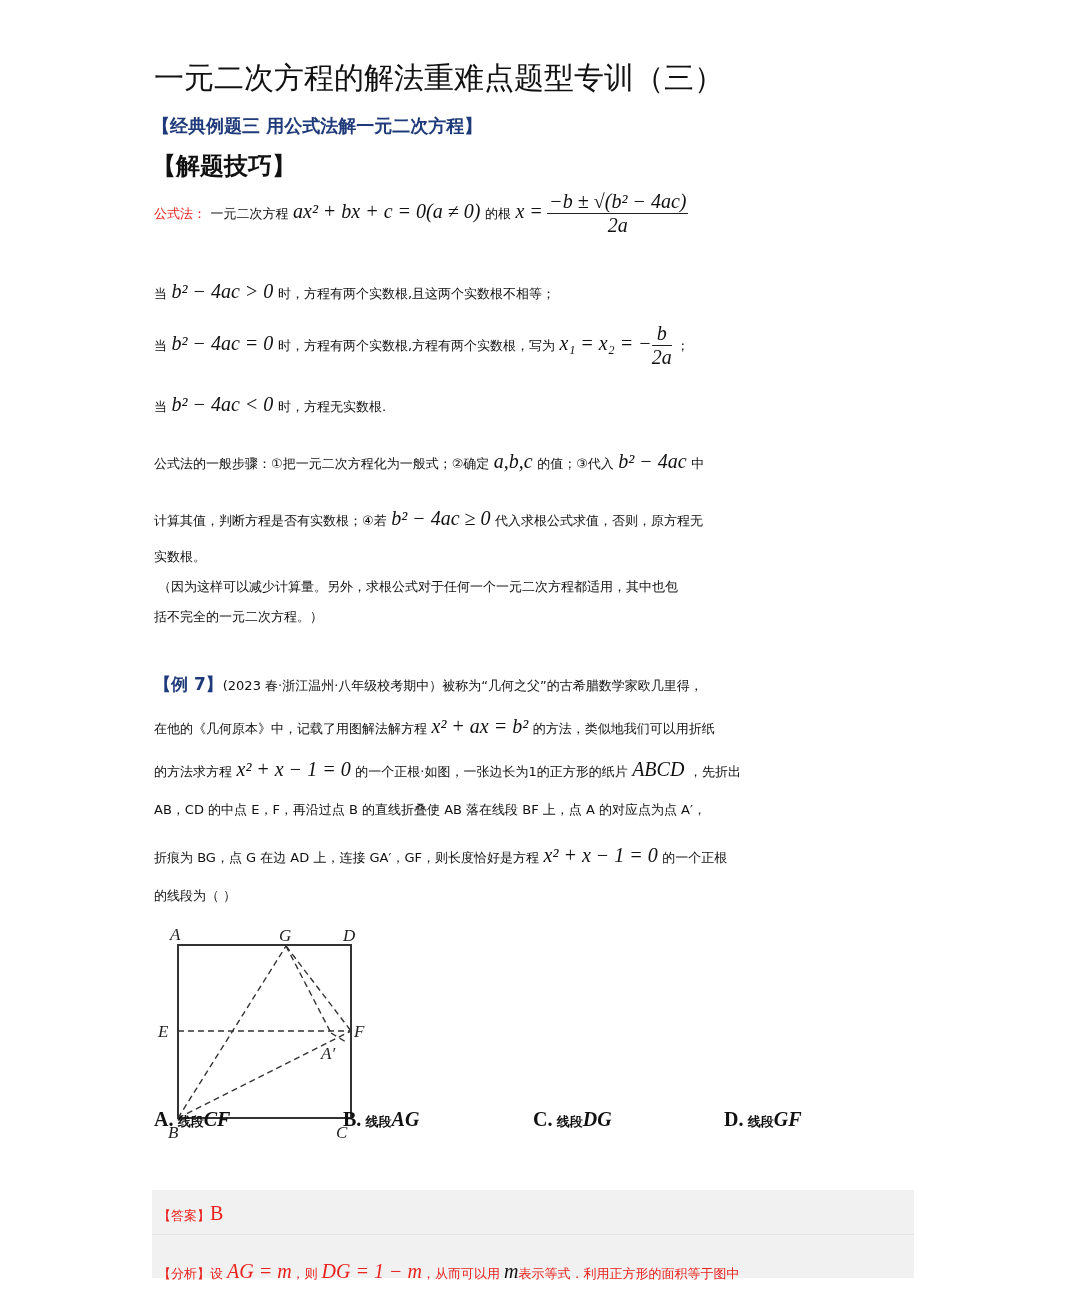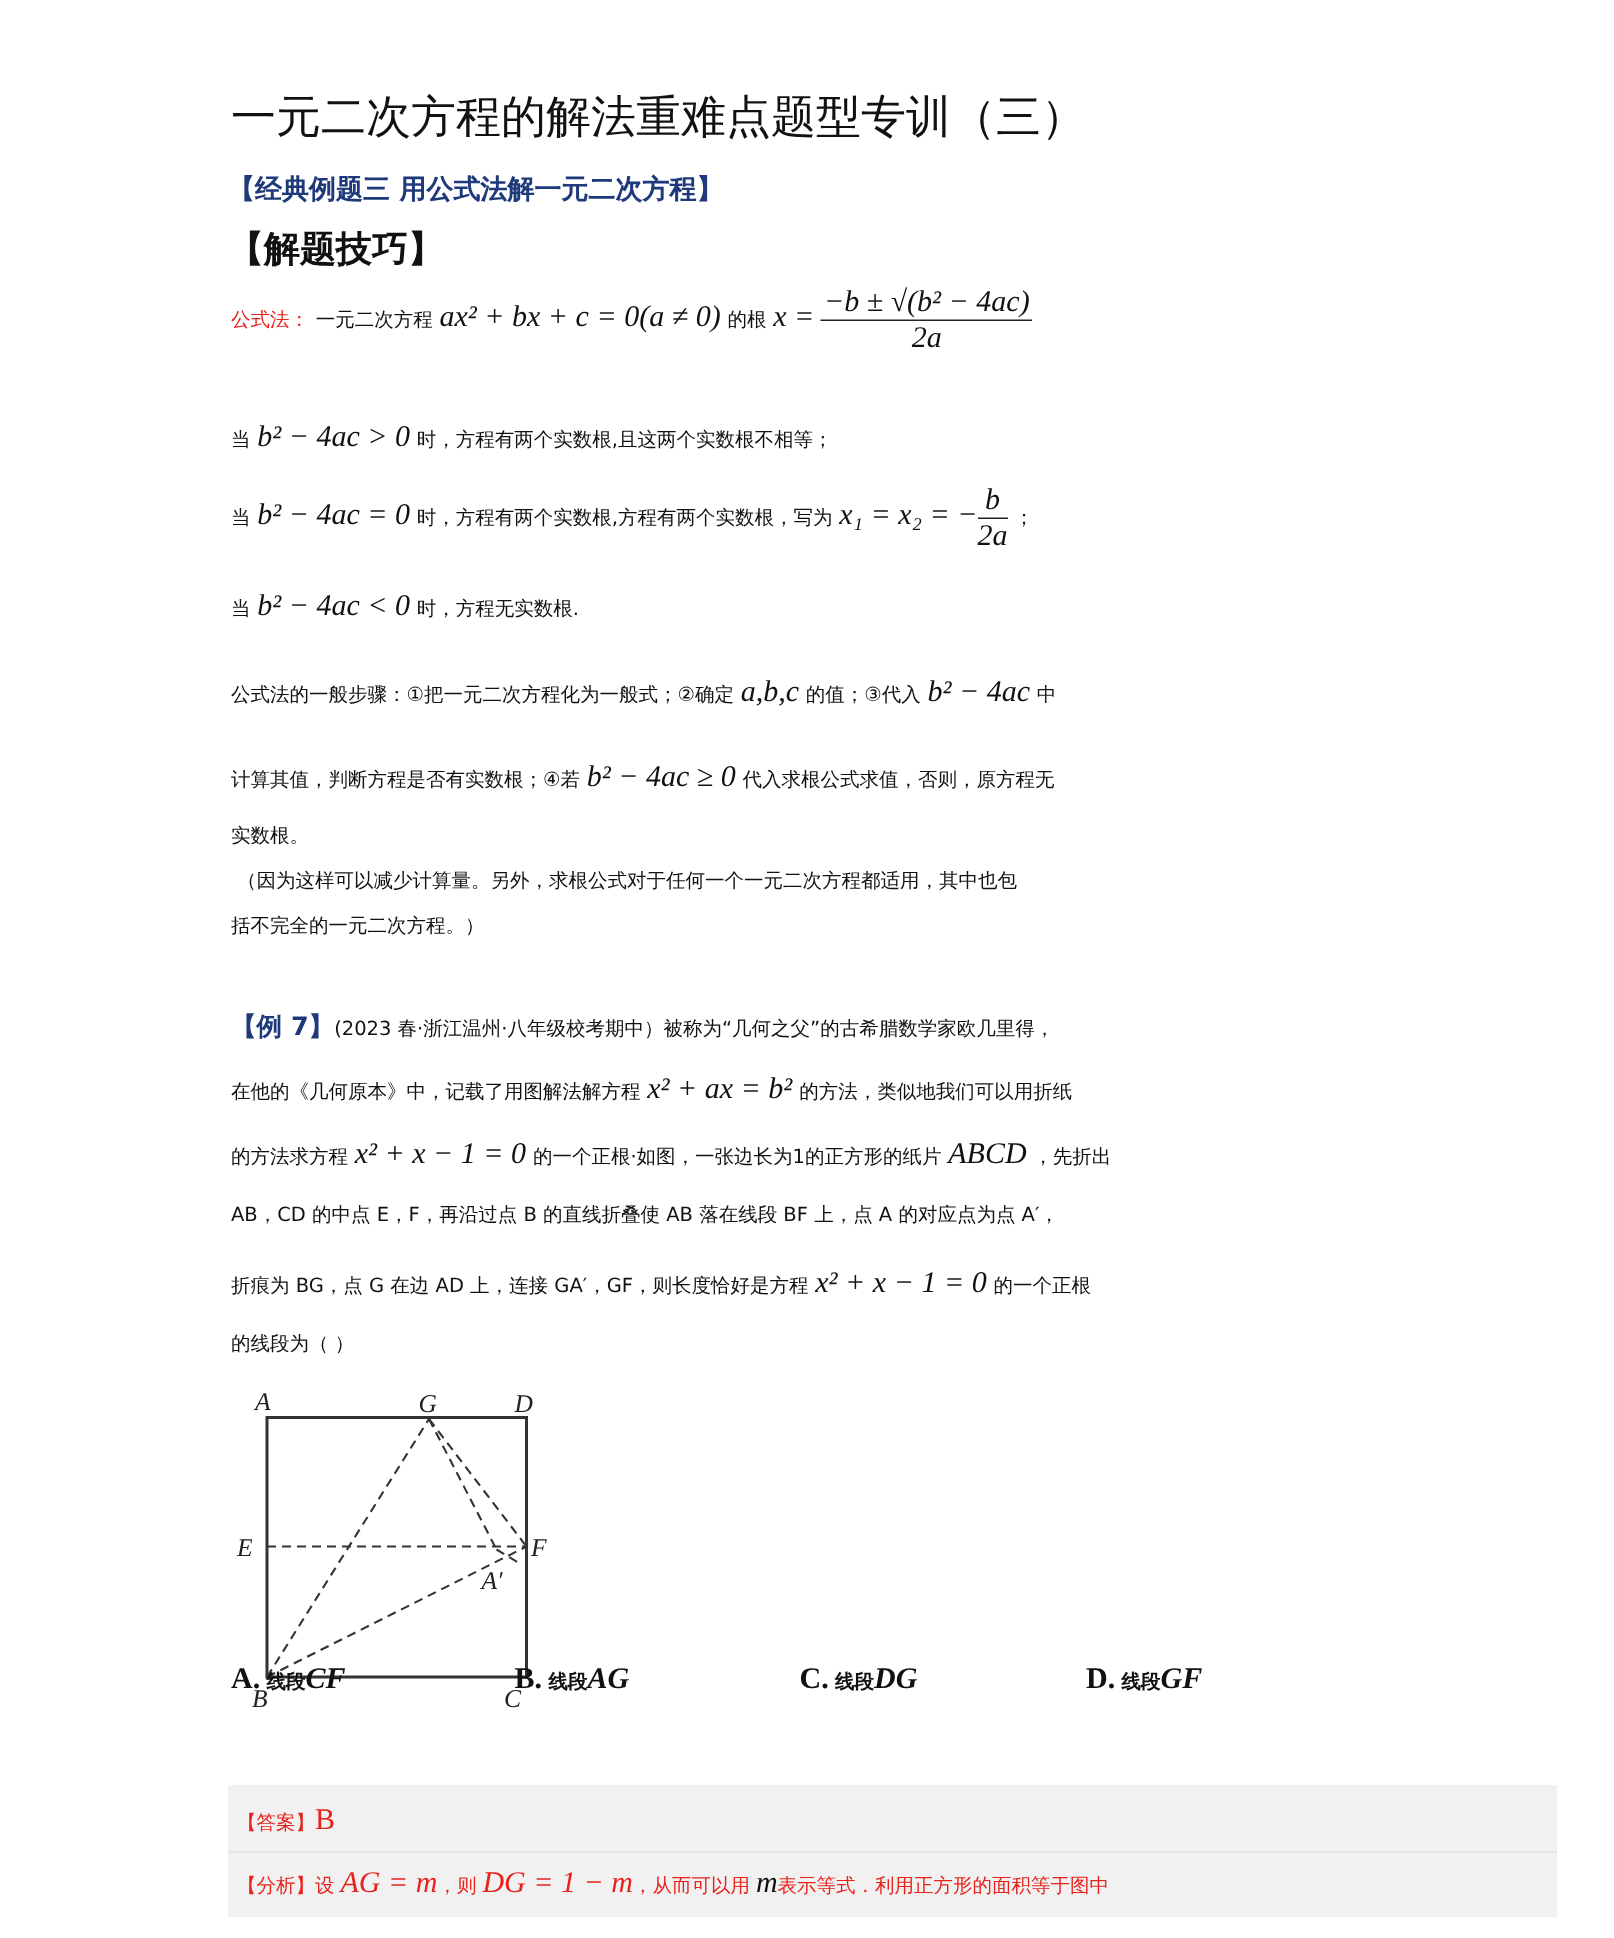--- a/index.html
+++ b/index.html
@@ -11,21 +11,21 @@
     .h-black { left: 152px; top: 150px; font-size: 24px; font-weight: bold; color: #111; font-family: "DejaVu Sans", sans-serif; }
     .line { font-size: 18px; left: 154px; }
     .cjk { font-family: "DejaVu Sans", sans-serif; font-size: 13px; }
     .m { font-family: "Liberation Serif", serif; font-style: italic; font-size: 20px; }
     .n { font-family: "Liberation Serif", serif; font-size: 20px; }
     .red { color: #e8221d; }
     .frac { display: inline-block; vertical-align: middle; text-align: center; }
     .frac .num { display: block; border-bottom: 1px solid #222; padding: 0 2px; }
     .frac .den { display: block; }
     .ex-label { color: #1f3a7a; font-weight: bold; font-family: "DejaVu Sans", sans-serif; font-size: 17px; }
-    .answer-box { position: absolute; left: 152px; top: 1190px; width: 886px; height: 88px; background: #f1f1f1; }
+    .answer-box { position: absolute; left: 152px; top: 1190px; width: 762px; height: 88px; background: #f1f1f1; }
     .answer-box .divider { position:absolute; left:0; right:0; top:44px; border-top:1px solid #e4e4e4; }
     .opt { font-size: 17px; top: 1108px; font-weight: bold; }
     .diagram { position: absolute; left: 150px; top: 920px; }
     .watermark { position: absolute; left: 893px; top: 1298px; width: 170px; height: 60px; margin-top: 24px; }
   </style>
 </head>
 <body>
 
 <div class="abs title">一元二次方程的解法重难点题型专训（三）</div>
 <div class="abs h-blue">【经典例题三  用公式法解一元二次方程】</div>
@@ -140,21 +140,21 @@
 <div class="abs opt" style="left:724px;">
   <span class="n">D.</span>
   <span class="cjk">线段</span><span class="m">GF</span>
 </div>
 
 <div class="answer-box">
   <div class="divider"></div>
   <div class="abs red" style="left:6px; top:12px;">
     <span class="cjk">【答案】</span><span class="n">B</span>
   </div>
-  <div class="abs red" style="left:6px; top:54px;">
+  <div class="abs red" style="left:6px; top:70px;">
     <span class="cjk">【分析】</span><span class="cjk">设</span>
     <span class="m">AG = m</span><span class="cjk">，则</span>
     <span class="m">DG = 1 − m</span><span class="cjk">，从而可以用</span>
     <span class="m" style="color:#111;">m</span><span class="cjk">表示等式．利用正方形的面积等于图中</span>
   </div>
 </div>
 
 <div class="watermark">
   <svg width="170" height="60">
     <rect x="0" y="4" width="14" height="46" fill="#f3c9cb" opacity="0.8"></rect>

